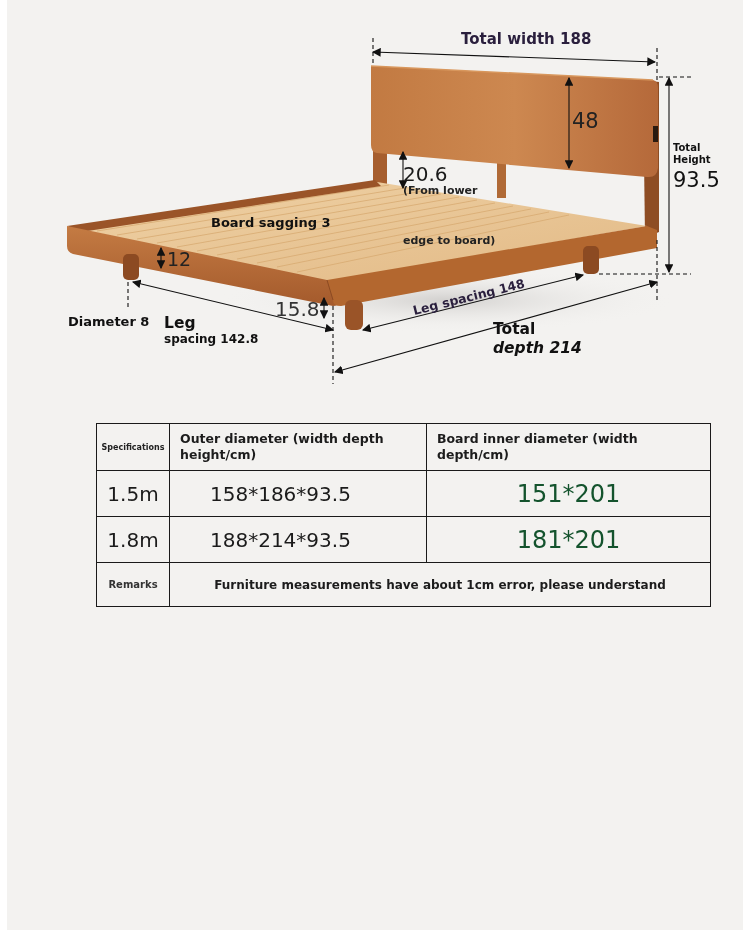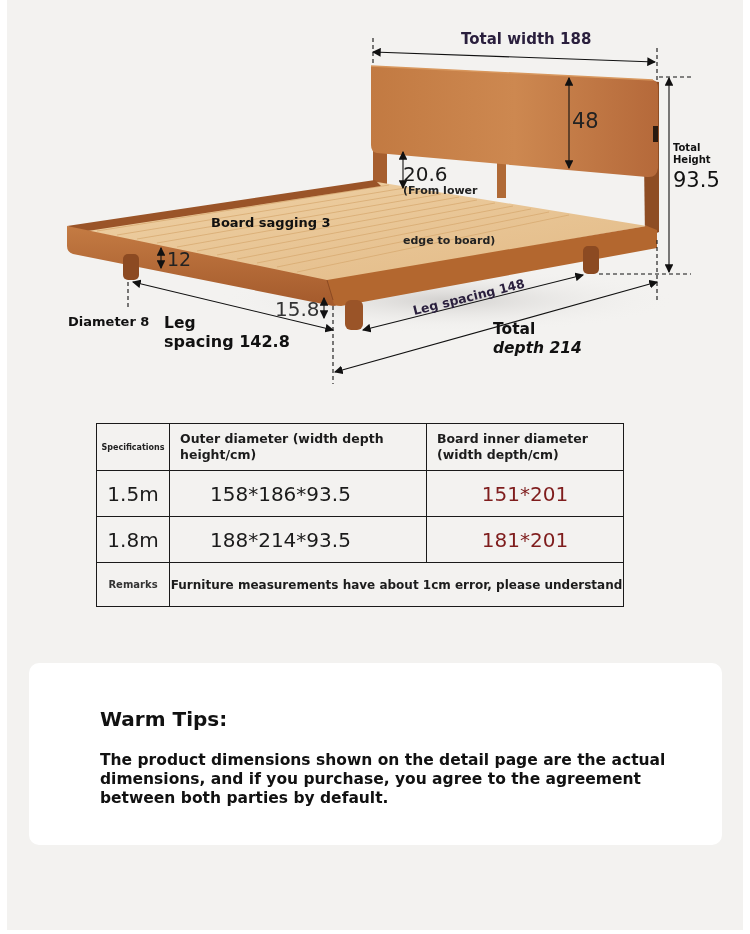--- a/index.html
+++ b/index.html
@@ -10,37 +10,37 @@
     .canvas {
       position: absolute; left: 7px; top: 0; width: 736px; height: 930px; background: #f3f2f0;
     }
     .diagram { position: absolute; left: 0; top: 0; width: 676px; height: 400px; }
     .diagram svg { position: absolute; left: 0; top: 0; }
     .lbl { position: absolute; white-space: nowrap; line-height: 1.1; }
     .b { font-weight: bold; }
     .dark { color: #2a1f3d; }
 
     .spec-table {
-      position: absolute; left: 89px; top: 423px; width: 528px;
+      position: absolute; left: 89px; top: 423px; width: 615px;
       border-collapse: collapse; background: #f3f2f0;
     }
     .spec-table td {
       border: 1.3px solid #1a1a1a; padding: 0; vertical-align: middle;
     }
     .spec-table tr.head td { height: 46px; }
     .spec-table tr.row td { height: 45px; }
     .spec-table tr.rem td { height: 43px; }
     .c1 { width: 72px; text-align: center; }
     .c2 { width: 216px; }
     .c3 { }
     .hdr-small { font-size: 8px; font-weight: bold; color: #222; }
     .hdr { font-size: 12.5px; font-weight: bold; line-height: 1.25; padding-left: 10px !important; color: #1c1c1c; }
     .size { font-size: 20px; color: #1b1b1b; text-align: center; }
     .val2 { font-size: 20px; color: #1b1b1b; padding-left: 40px !important; }
-    .val3 { font-size: 20px; color: #7f1d1d; text-align: center; }
+    .val3 { font-size: 24px; color: #14532d; text-align: center; }
     .rem-lbl { font-size: 10px; font-weight: bold; color: #333; text-align: center; }
     .rem-txt { font-size: 12px; font-weight: bold; color: #1c1c1c; text-align: center; margin-top: 48px; }
 
     .tips-card {
       position: absolute; left: 22px; top: 663px; width: 693px; height: 182px;
       background: #ffffff; border-radius: 10px;
     }
     .tips-title {
       position: absolute; left: 71px; top: 44px; font-size: 20px; font-weight: bold; color: #111;
     }
@@ -155,21 +155,21 @@
     <div class="lbl b" style="left:396px; top:185px; font-size:11px; color:#222;">(From lower</div>
     <div class="lbl b" style="left:396px; top:199px; font-size:11px; color:#222;margin-top:36px;">edge to board)</div>
     <div class="lbl b" style="left:666px; top:142px; font-size:10px; color:#111;">Total</div>
     <div class="lbl b" style="left:666px; top:154px; font-size:10px; color:#111;">Height</div>
     <div class="lbl" style="left:666px; top:169px; font-size:21px; color:#111;">93.5</div>
     <div class="lbl b" style="left:204px; top:216px; font-size:13px; color:#111;">Board sagging 3</div>
     <div class="lbl" style="left:160px; top:249px; font-size:19px; color:#222;">12</div>
     <div class="lbl" style="left:268px; top:298px; font-size:20px; color:#333;">15.8</div>
     <div class="lbl b" style="left:61px; top:315px; font-size:13px; color:#111;">Diameter 8</div>
     <div class="lbl b" style="left:157px; top:315px; font-size:15.5px; color:#111;">Leg</div>
-    <div class="lbl b" style="left:157px; top:333px; font-size:16px; color:#111;">spacing 142.8</div>
+    <div class="lbl b" style="left:157px; top:333px; font-size:12px; color:#111;">spacing 142.8</div>
     <div class="lbl b dark" style="left:408px; top:304px; font-size:12.5px; transform: rotate(-14deg); transform-origin: left bottom;">Leg spacing 148</div>
     <div class="lbl b" style="left:486px; top:321px; font-size:15.5px; color:#111;">Total</div>
     <div class="lbl b" style="left:486px; top:340px; font-size:15.5px; color:#111;font-style:italic;">depth 214</div>
   </div>
 
   <table class="spec-table">
     <tbody>
         <tr class="head">
       <td class="c1 hdr-small">Specifications</td>
       <td class="c2 hdr">Outer diameter (width depth height/cm)</td>
@@ -185,18 +185,14 @@
       <td class="c2 val2">188*214*93.5</td>
       <td class="c3 val3">181*201</td>
     </tr>
     <tr class="rem">
       <td class="c1 rem-lbl">Remarks</td>
       <td class="rem-txt" colspan="2">Furniture measurements have about 1cm error, please understand</td>
     </tr>
   </tbody>
     </table>
 
-  <div class="tips-card">
-    <div class="tips-title">Warm Tips:</div>
-    <div class="tips-body">The product dimensions shown on the detail page are the actual dimensions, and if you purchase, you agree to the agreement between both parties by default.</div>
-  </div>
 
 </div>
 
 </body></html>

